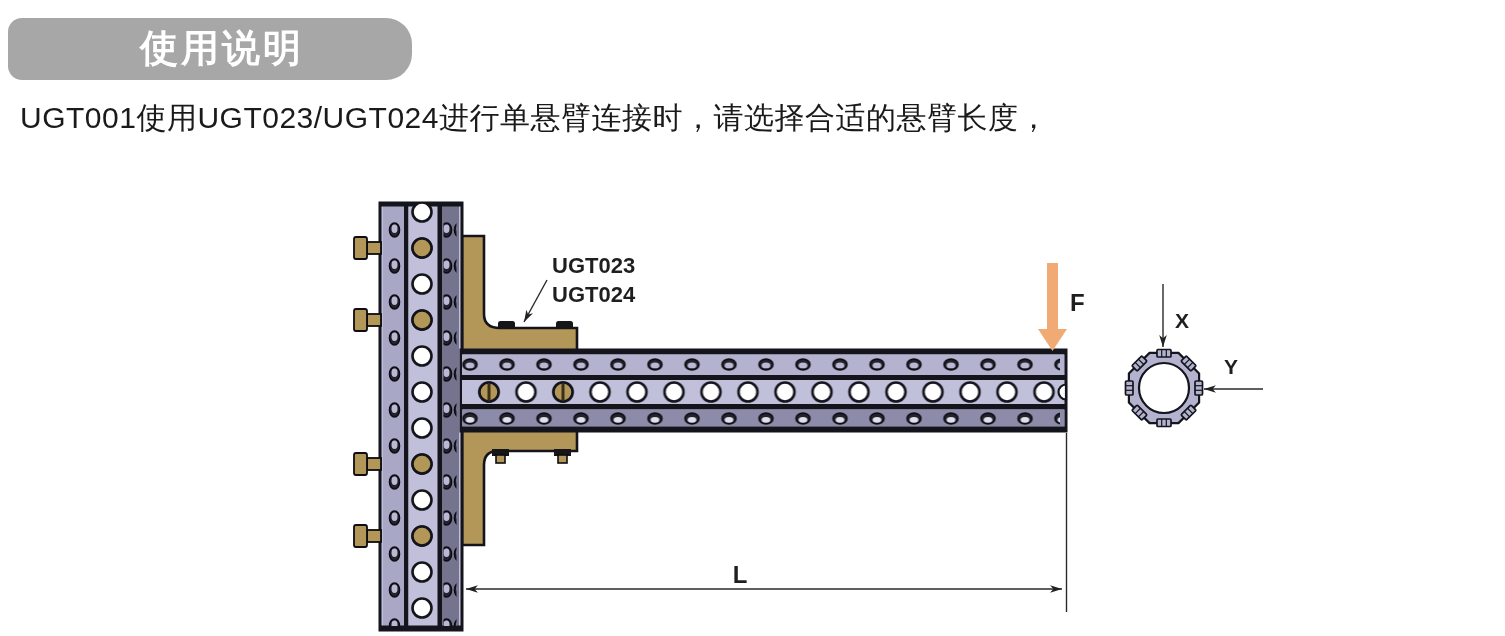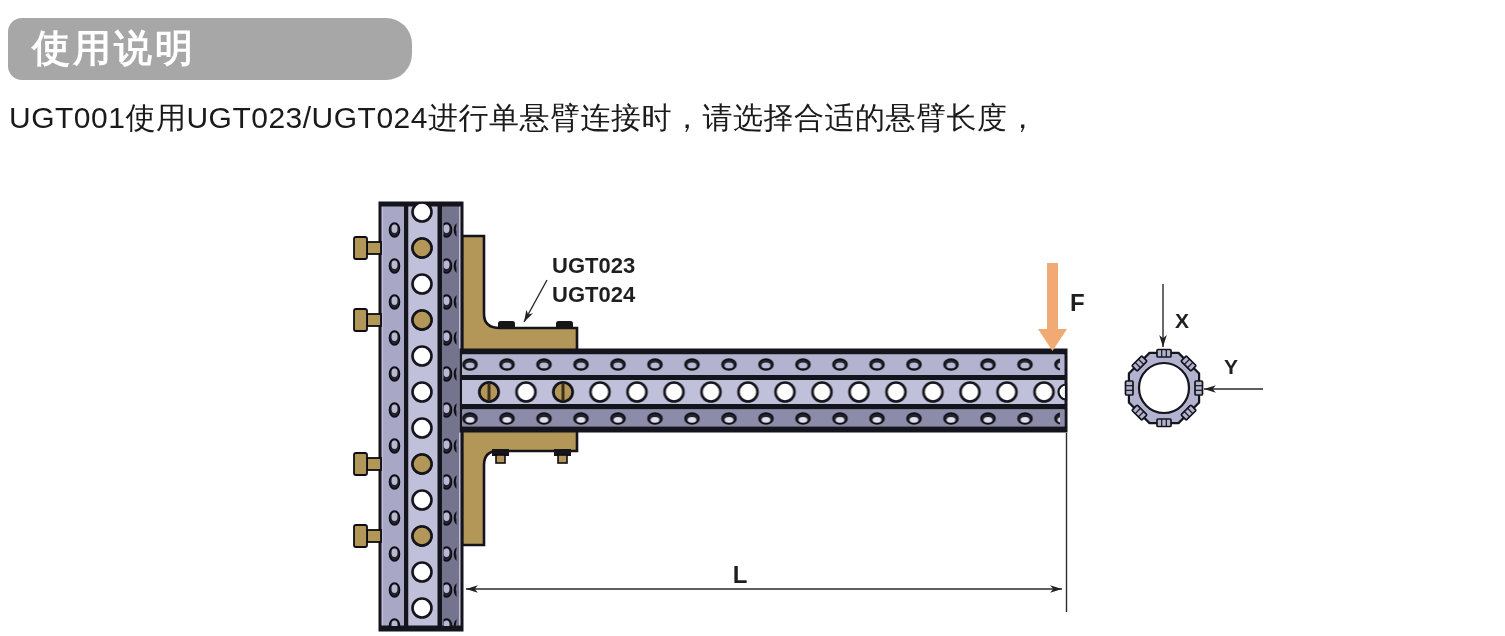--- a/index.html
+++ b/index.html
@@ -5,33 +5,33 @@
   :root{
     --badge-gray:#a7a7a7; --text-dark:#1a1a1a;
     --beam-light:#c0c0da; --beam-strip:#b3b3cf; --beam-mid:#a8a8c6;
     --beam-dark:#74748f; --beam-bottom:#8c8caa;
     --outline-dark:#14141c; --bracket-tan:#b39758;
     --force-orange:#f2aa74; --hole-white:#ffffff; --line-color:#2a2a2a;
   }
   *{margin:0;padding:0;box-sizing:border-box;}
   html,body{background:#ffffff;}
   body{font-family:"Liberation Sans",sans-serif;}
-  .canvas{position:relative;width:1505px;height:636px;background:#fff;overflow:hidden;}
+  .canvas{position:relative;width:1505px;height:636px;background:#fff;overflow:hidden;text-align:center;}
 
   .title-badge{
     position:absolute;left:8px;top:18px;width:404px;height:62px;
     background:var(--badge-gray);
     border-radius:14px 26px 26px 14px;
   }
   .title-badge .label{
     display:block;padding-left:24px;line-height:60px;
     font-size:38px;font-weight:bold;color:#ffffff;letter-spacing:3px;
   }
   .description{
-    position:absolute;left:9px;top:96px;
+    position:absolute;left:20px;top:96px;
     font-size:30px;font-weight:500;color:var(--text-dark);
     line-height:44px;letter-spacing:0.5px;
   }
   .diagram{position:absolute;left:0;top:0;}
 
   .f-beam-light{fill:var(--beam-light);}
   .f-beam-strip{fill:var(--beam-strip);}
   .f-beam-mid{fill:var(--beam-mid);}
   .f-beam-dark{fill:var(--beam-dark);}
   .f-beam-bottom{fill:var(--beam-bottom);}

